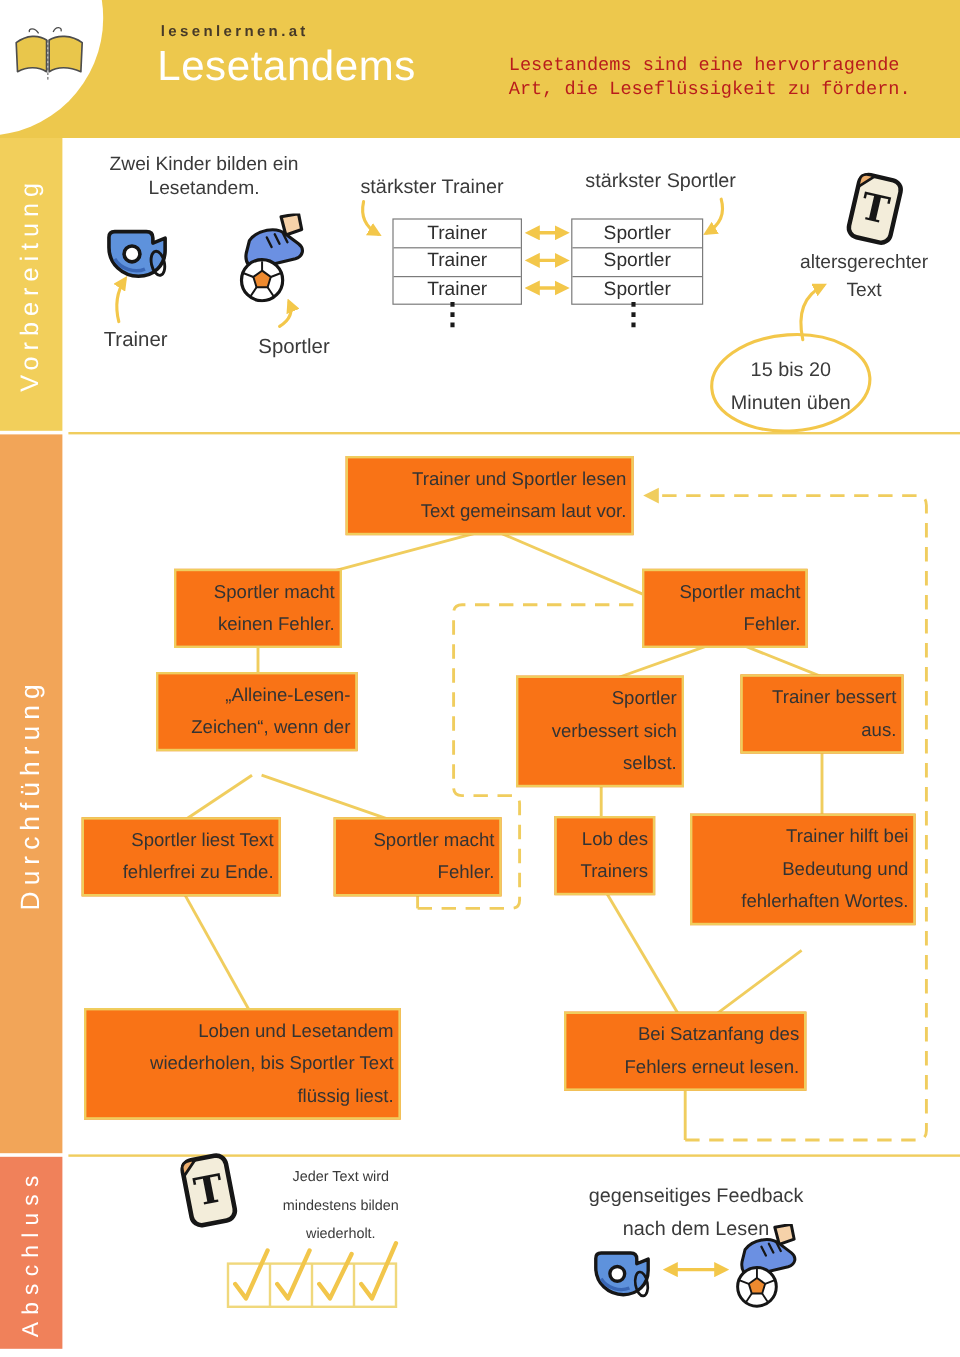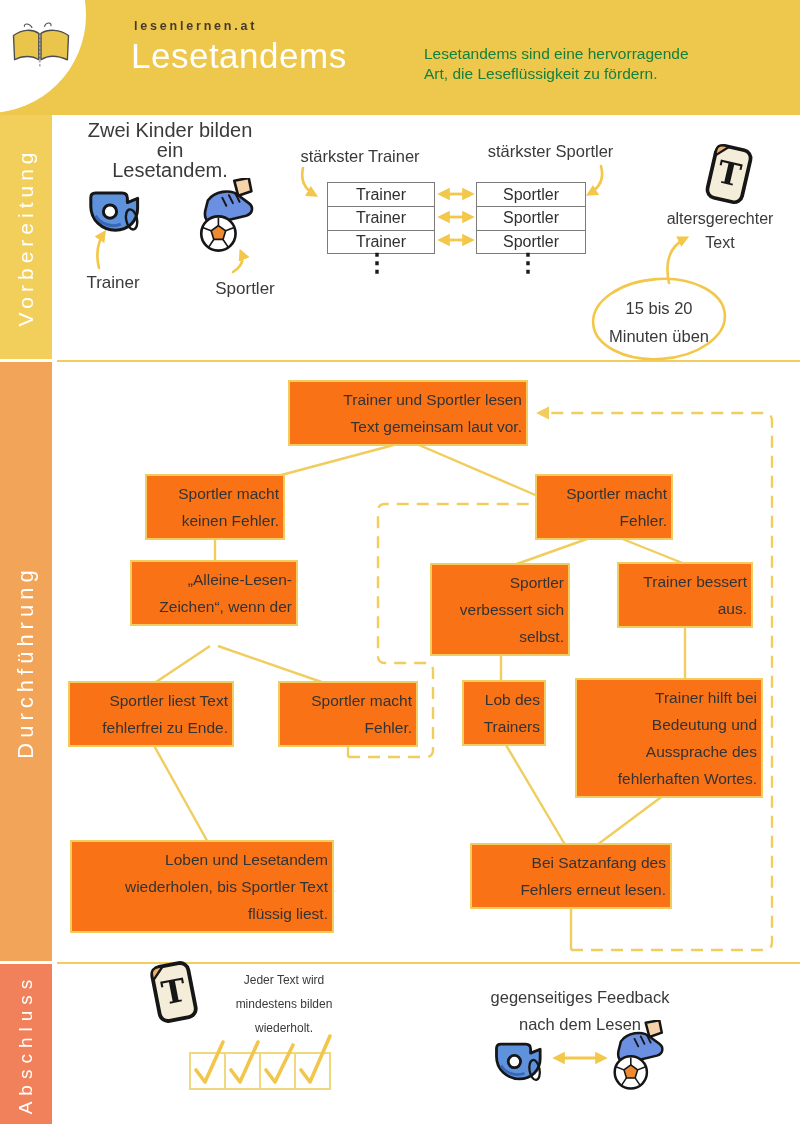--- a/index.html
+++ b/index.html
@@ -5,37 +5,37 @@
   html,body{margin:0;padding:0;}
   body{width:800px;height:1131px;font-family:"Liberation Sans",sans-serif;background:#fff;}
   .page{position:relative;width:800px;height:1131px;overflow:hidden;background:#fff;}
 
   
   .header{position:absolute;left:0;top:0;width:800px;height:115px;background:#edc84d;z-index:0;}
   .logo-circle{position:absolute;left:-110px;top:-83px;width:196px;height:196px;border-radius:50%;background:#fff;z-index:1;}
   .logo-book{position:absolute;left:8px;top:18px;width:66px;height:56px;z-index:2;}
   .site{position:absolute;left:134px;top:19px;font-size:12.5px;font-weight:bold;letter-spacing:2.8px;color:#473a28;z-index:2;}
   .title{position:absolute;left:131px;top:36px;font-size:35px;letter-spacing:.5px;color:#fff;z-index:2;}
-  .subtitle{position:absolute;left:424px;top:44px;font-size:15.5px;line-height:20px;color:#15803d;z-index:2;}
+  .subtitle{position:absolute;left:424px;top:44px;font-size:15.5px;line-height:20px;color:#b91c1c;z-index:2;font-family:Liberation Mono, monospace;}
 
   
   .sec{position:absolute;left:0;width:52px;display:flex;align-items:center;justify-content:center;overflow:hidden;z-index:1;}
   .sec-vorb{top:115px;height:244px;background:#f2cf5b;}
   .sec-durch{top:362px;height:599px;background:#f2a558;}
   .sec-absch{top:964px;height:160px;background:#f0815a;}
   .vtxt{transform:rotate(-90deg);white-space:nowrap;color:#fff;}
   .vtxt-vorb{font-size:21px;letter-spacing:5px;}
   .vtxt-durch{font-size:22px;letter-spacing:5px;}
   .vtxt-absch{font-size:19px;letter-spacing:6px;}
   .divider{position:absolute;left:57px;width:743px;height:2.5px;background:#f0cd5e;z-index:1;}
   .div1{top:359.5px;} .div2{top:961.5px;}
 
   
   .txt{position:absolute;color:#3a3a3a;z-index:2;text-align:center;}
-  .intro{left:75px;top:120px;width:190px;font-size:20px;line-height:20px;}
+  .intro{left:75px;top:128px;width:190px;font-size:16px;line-height:20px;}
   .lbl-trainer{left:58px;top:273px;width:110px;font-size:17px;}
   .lbl-sportler{left:185px;top:279px;width:120px;font-size:17px;}
   .hdr-st-trainer{left:290px;top:147px;width:140px;font-size:16.5px;}
   .hdr-st-sportler{left:478px;top:142px;width:145px;font-size:16.5px;}
   .alters{left:645px;top:207px;width:150px;font-size:16px;line-height:24px;}
   .bubble-text{left:598px;top:294px;width:122px;font-size:16.5px;line-height:28px;}
   .dots{width:30px;font-size:25px;font-weight:bold;color:#1a1a1a;line-height:1;}
   .dots1{left:362px;top:250px;} .dots2{left:513px;top:250px;}
 
   
@@ -244,21 +244,20 @@
     <div>Sportler macht</div>
     <div>Fehler.</div>
   </div>
   <div class="fc" style="left:462px;top:680px;width:84px;padding-left:16px;">
     <div>Lob des</div>
     <div>Trainers</div>
   </div>
   <div class="fc" style="left:575px;top:678px;width:188px;">
     <div>Trainer hilft bei</div>
     <div>Bedeutung und</div>
-    <div>Aussprache des</div>
     <div>fehlerhaften Wortes.</div>
   </div>
   <div class="fc" style="left:70px;top:840px;width:264px;">
     <div>Loben und Lesetandem</div>
     <div>wiederholen, bis Sportler Text</div>
     <div>flüssig liest.</div>
   </div>
   <div class="fc" style="left:470px;top:843px;width:202px;">
     <div>Bei Satzanfang des</div>
     <div>Fehlers erneut lesen.</div>

